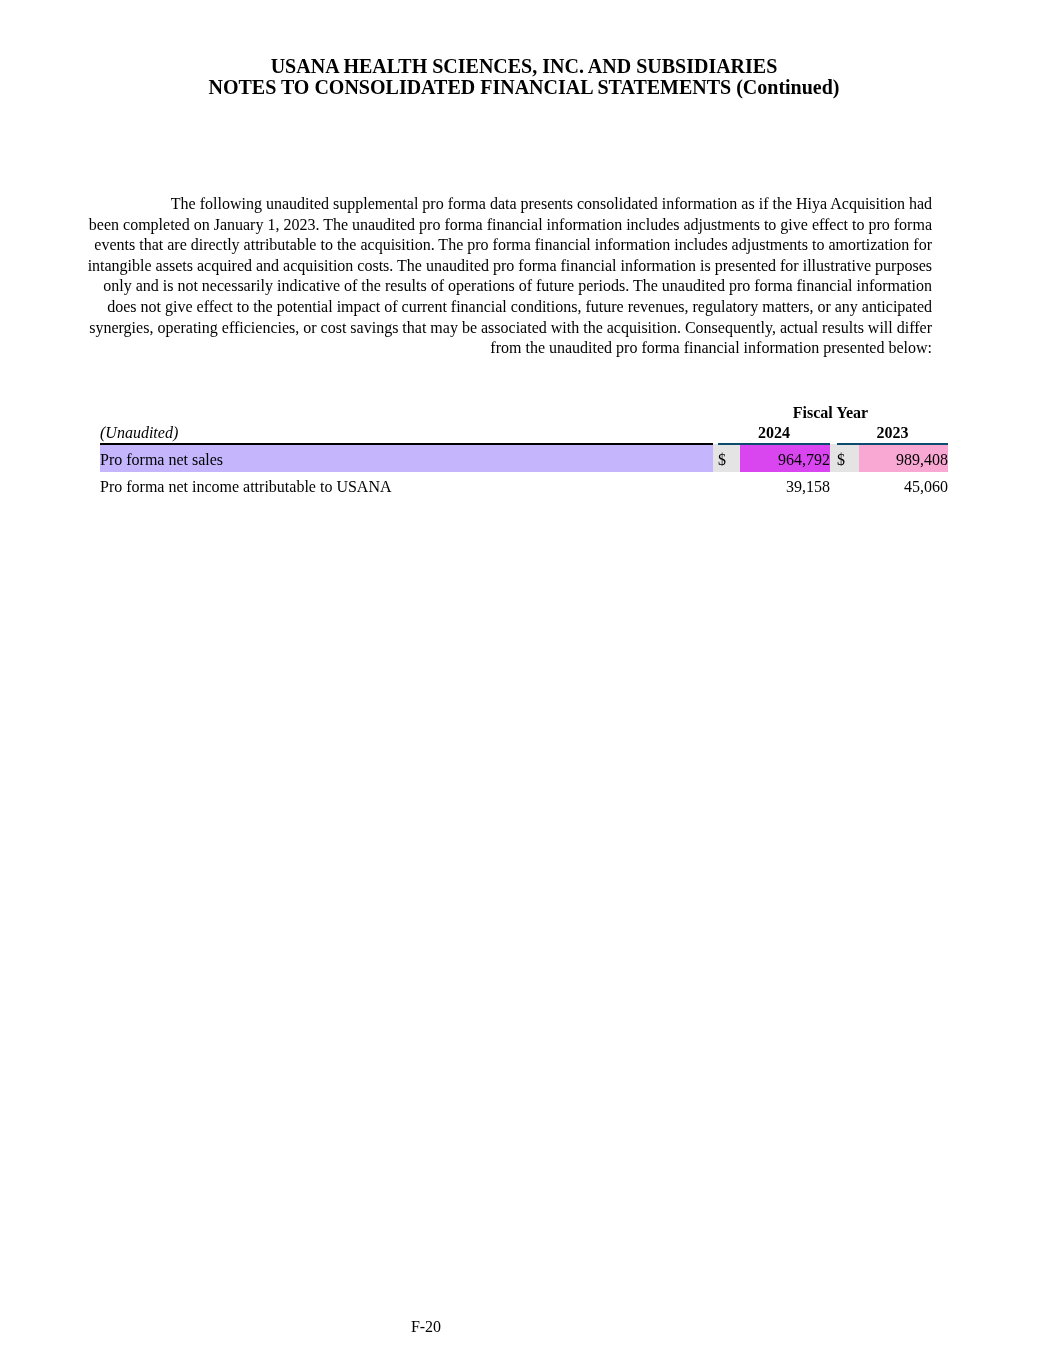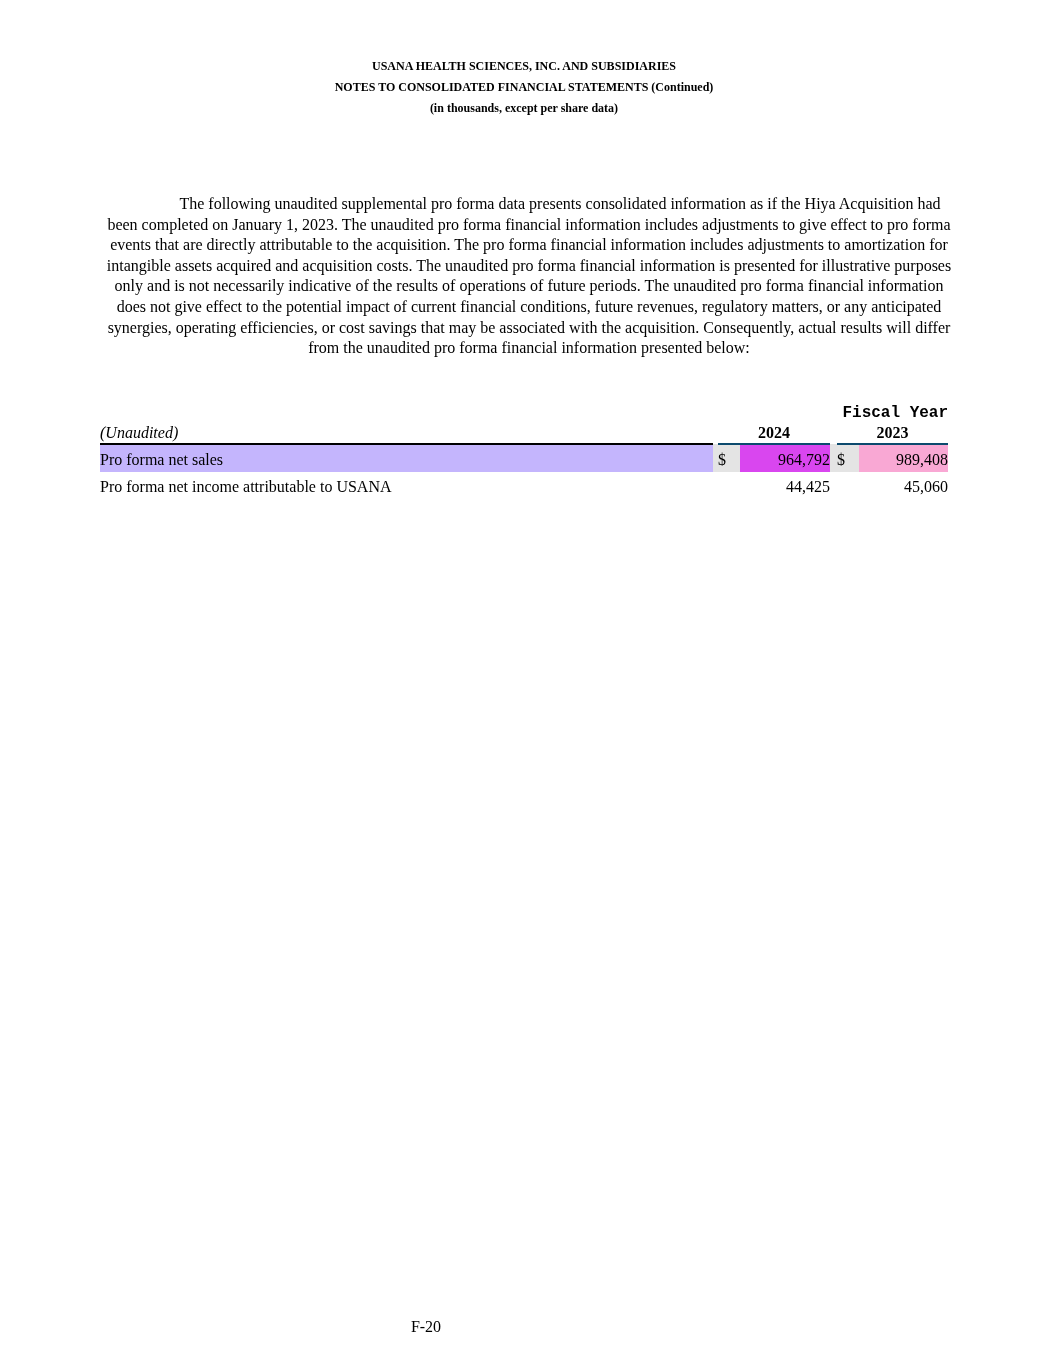--- a/index.html
+++ b/index.html
@@ -15,32 +15,32 @@
     color: #000000;
     -webkit-font-smoothing: antialiased;
   }
   .doc-header {
     position: absolute;
     top: 56px;
     left: 0;
     width: 1048px;
     text-align: center;
     font-weight: bold;
-    font-size: 12px;
+    font-size: 20px;
     line-height: 21px;
   }
   .doc-paragraph {
     position: absolute;
     top: 194px;
-    left: 105px;
+    left: 84px;
     width: 848px;
     font-size: 16px;
     line-height: 20.6px;
     text-indent: 62px;
-    text-align: center;
+    text-align: right;
   }
   .proforma-table {
     position: absolute;
     top: 403px;
     left: 100px;
     width: 848px;
     border-collapse: collapse;
     table-layout: fixed;
     font-size: 16px;
   }
@@ -52,24 +52,23 @@
     white-space: nowrap;
   }
   .col-label   { width: 613px; }
   .col-gap1    { width: 5px;  }
   .col-cur     { width: 22px; }
   .col-val1    { width: 90px; }
   .col-gap2    { width: 7px;  }
   .col-val2    { width: 89px; }
 
   .fiscal-year-cell {
-    text-align: right;
+    text-align: center;
     font-weight: bold;
     padding-bottom: 3px;
-    font-family: Liberation Mono, monospace;
   }
   .year-cell {
     text-align: center;
     font-weight: bold;
     border-bottom: 2px solid #0c4a6e;
     padding-bottom: 2px;
   }
   .unaudited-cell {
     font-style: italic;
     border-bottom: 2px solid #000000;
@@ -93,21 +92,20 @@
     text-align: center;
     font-size: 16px;
   }
 </style>
 </head>
 <body>
 
 <div class="doc-header">
   <div>USANA HEALTH SCIENCES, INC. AND SUBSIDIARIES</div>
   <div>NOTES TO CONSOLIDATED FINANCIAL STATEMENTS (Continued)</div>
-  <div>(in thousands, except per share data)</div>
 </div>
 
 <div class="doc-paragraph">The following unaudited supplemental pro forma data presents consolidated information as if the Hiya Acquisition had been completed on January 1, 2023. The unaudited pro forma financial information includes adjustments to give effect to pro forma events that are directly attributable to the acquisition. The pro forma financial information includes adjustments to amortization for intangible assets acquired and acquisition costs. The unaudited pro forma financial information is presented for illustrative purposes only and is not necessarily indicative of the results of operations of future periods. The unaudited pro forma financial information does not give effect to the potential impact of current financial conditions, future revenues, regulatory matters, or any anticipated synergies, operating efficiencies, or cost savings that may be associated with the acquisition. Consequently, actual results will differ from the unaudited pro forma financial information presented below:</div>
 
 <table class="proforma-table">
   <colgroup>
     <col class="col-label">
       <col class="col-gap1">
       <col class="col-cur">
       <col class="col-val1">
@@ -133,21 +131,21 @@
       <td class="cur-cell" style="background: rgb(228, 228, 228);">$</td>
       <td class="num-cell" style="background: #d946ef;">964,792</td>
       <td style="background: rgb(228, 228, 228);"></td>
       <td class="cur-cell" style="background: rgb(228, 228, 228);">$</td>
       <td class="num-cell" style="background: #f9a8d4;">989,408</td>
     </tr>
     <tr class="data-row">
       <td class="label-cell">Pro forma net income attributable to USANA</td>
       <td></td>
       <td class="cur-cell"></td>
-      <td class="num-cell">44,425</td>
+      <td class="num-cell">39,158</td>
       <td></td>
       <td class="cur-cell"></td>
       <td class="num-cell">45,060</td>
     </tr>
   </tbody>
 </table>
 
 <div class="page-footer">F-20</div>
 
 </body></html>

